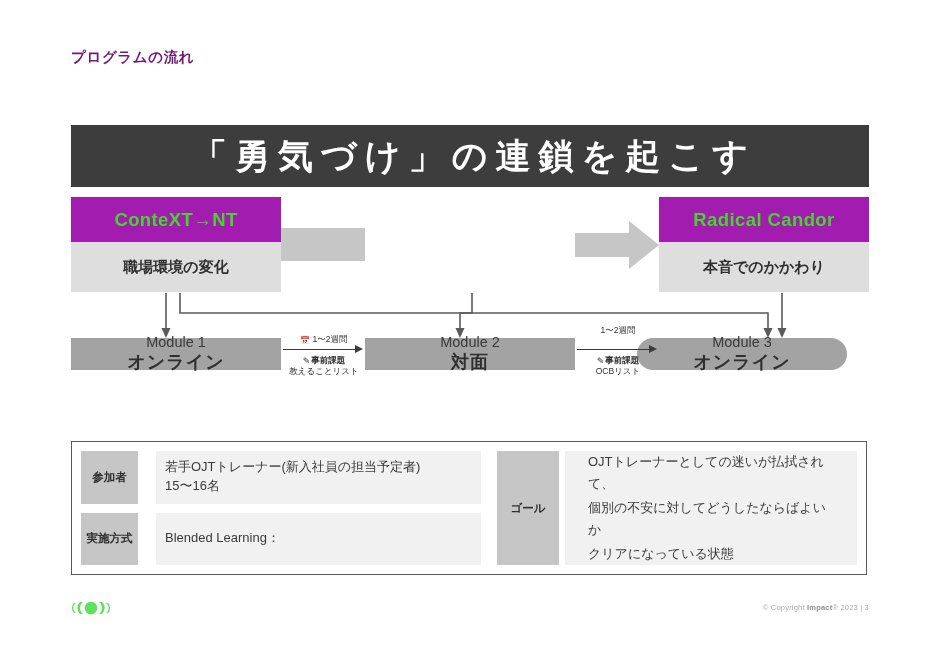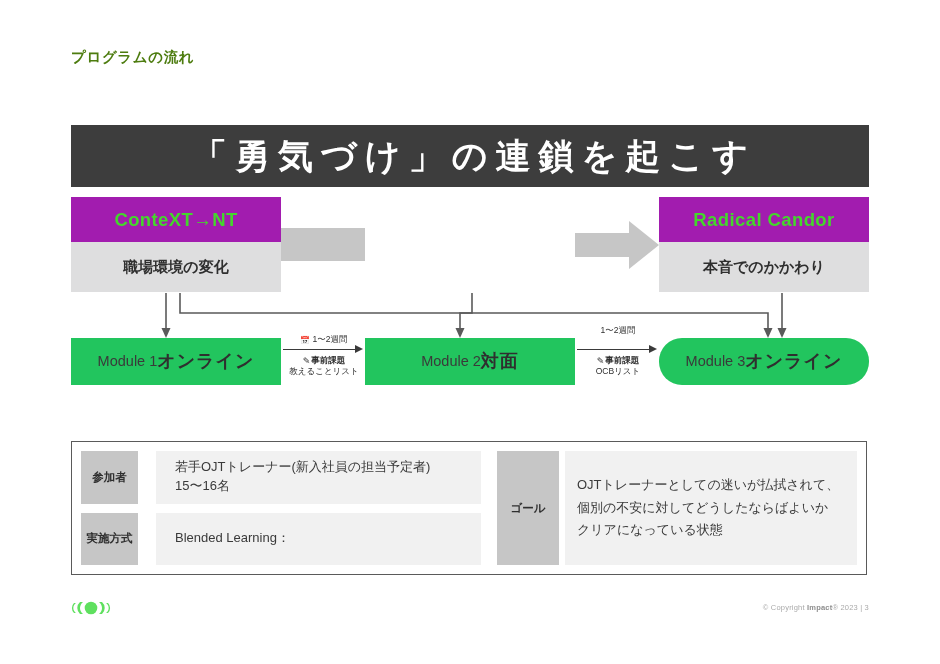--- a/index.html
+++ b/index.html
@@ -20,21 +20,21 @@
   }
 
   
   .page-title {
     position: absolute;
     left: 71px;
     top: 48px;
     font-size: 14.5px;
     font-weight: bold;
     letter-spacing: .6px;
-    color: #4d7c0f;
+    color: #701a75;
   }
 
   
   .hero {
     position: absolute;
     left: 71px;
     top: 125px;
     width: 798px;
     height: 62px;
     background: #3d3d3d;
@@ -122,31 +122,31 @@
     position: absolute;
     left: 71px;
     top: 338px;
     width: 798px;
     height: 48px;
   }
   .module {
     position: absolute;
     top: 0;
     width: 210px;
-    height: 47px;
-    background: #22c55e;
-    display: flex;
-    flex-direction: row;
+    height: 32px;
+    background: #a3a3a3;
+    display: flex;
+    flex-direction: column;
     align-items: center;
     justify-content: center;
     line-height: 1.22;
   }
   .module.m1 { left: 0px; }
   .module.m2 { left: 294px; }
-  .module.m3 { left: 588px; border-radius: 23px; }
+  .module.m3 { left: 566px; border-radius: 23px; }
   .module .m-top {
     font-size: 14.5px;
     color: #3a3a3a;
   }
   .module .m-bot {
     font-size: 18px;
     font-weight: bold;
     color: #2f2f2f;
     letter-spacing: 1px;
     text-align: center;
@@ -254,39 +254,39 @@
     font-size: 11.5px;
     font-weight: bold;
     color: #2f2f2f;
   }
   .val {
     flex: 1;
     background: #f1f1f1;
     display: flex;
     flex-direction: column;
     justify-content: center;
-    padding: 0 19px;
+    padding: 0 9px;
     font-size: 13px;
     color: #3a3a3a;
     line-height: 1.45;
   }
   .right-col {
     flex: 1;
     display: flex;
     gap: 6px;
     margin-left: 8px;
   }
   .tag.goal {
     width: 62px;
   }
   .val.goal {
-    justify-content: center;
+    justify-content: space-between;
     line-height: 1.72;
     font-size: 13px;
-    padding: 0 12px;
+    padding: 0 23px;
   }
 
   
   .logo {
     position: absolute;
     left: 71px;
     top: 600px;
     width: 40px;
     height: 16px;
   }

